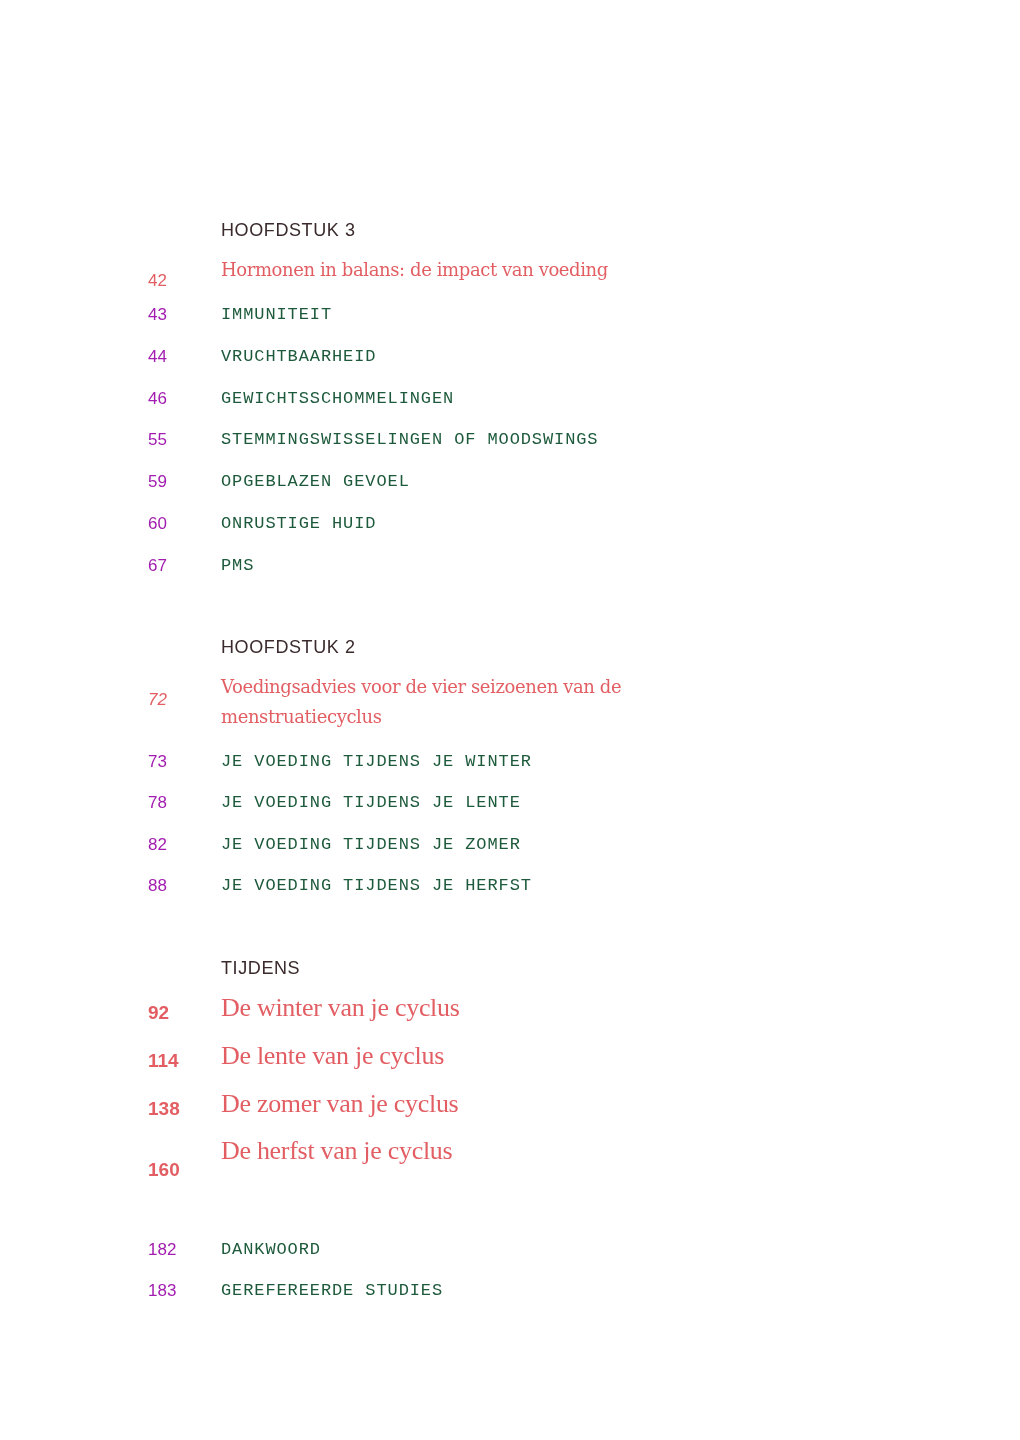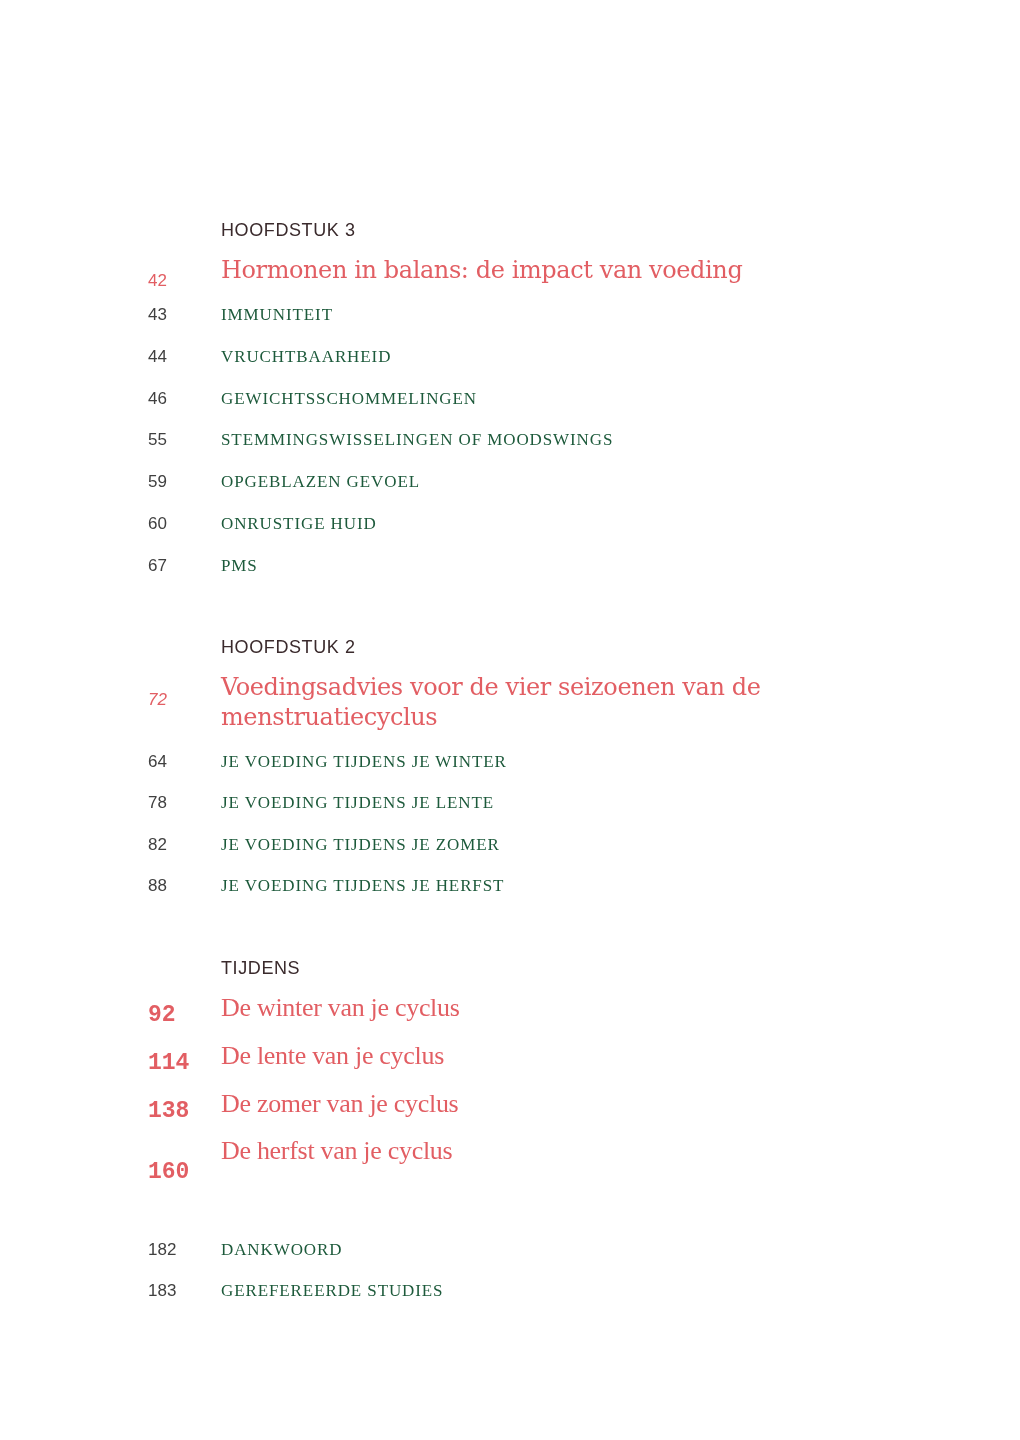--- a/index.html
+++ b/index.html
@@ -2,26 +2,26 @@
 <html><head>
 <meta charset="utf-8">
 <style>
   html, body { margin: 0; padding: 0; background: #ffffff; }
   body { width: 1020px; height: 1440px; position: relative; overflow: hidden; }
   .page { position: absolute; left: 16px; top: 0; width: 1020px; height: 1440px; }
   .row { position: absolute; left: 0; width: 1020px; }
   .num { position: absolute; left: 132px; font-family: "Liberation Sans", sans-serif; }
   .txt { position: absolute; left: 205px; }
   .heading { font-family: "Liberation Sans", sans-serif; font-size: 18px; letter-spacing: 0.6px; color: #3a2a2c; }
-  .chapter-title { font-family: "DejaVu Serif", serif; font-size: 24px; color: #e25e63; line-height: 30px; letter-spacing: -0.4px; }
+  .chapter-title { font-family: "DejaVu Serif", serif; font-size: 18px; color: #e25e63; line-height: 30px; letter-spacing: -0.4px; }
   .chapter-num { font-size: 17px; color: #e25e63; margin-top: 8px; }
-  .sub { font-family: Liberation Serif, serif; font-size: 17px; letter-spacing: 0.9px; color: #1d5a3b; }
-  .sub-num { font-size: 17px; color: #404040; }
+  .sub { font-family: Liberation Mono, monospace; font-size: 17px; letter-spacing: 0.9px; color: #1d5a3b; }
+  .sub-num { font-size: 17px; color: #a21caf; }
   .recipe-title { font-family: Liberation Serif, serif; font-size: 26px; color: #e25e63; letter-spacing: -0.3px; }
-  .recipe-num { font-size: 23px; font-weight: bold; color: #e25e63; font-family: Liberation Mono, monospace; }
+  .recipe-num { font-size: 19px; font-weight: bold; color: #e25e63; }
 </style>
 </head>
 <body>
 
 <div class="page">
 
   <div class="row" style="top:220px;">
     <span class="txt heading">HOOFDSTUK 3</span>
   </div>
   <div class="row" style="top:255px;">
@@ -61,21 +61,21 @@
   <div class="row" style="top:637px;">
     <span class="txt heading">HOOFDSTUK 2</span>
   </div>
   <div class="row" style="top:672px;">
     <span class="num chapter-num" style="top:10px;font-style:italic;">72</span>
     <span class="txt chapter-title">Voedingsadvies voor de vier seizoenen van de</span>
     <span class="txt chapter-title" style="top:30px;">menstruatiecyclus</span>
   </div>
 
   <div class="row" style="top:752px;">
-    <span class="num sub-num">64</span>
+    <span class="num sub-num">73</span>
     <span class="txt sub">JE VOEDING TIJDENS JE WINTER</span>
   </div>
   <div class="row" style="top:793px;">
     <span class="num sub-num">78</span>
     <span class="txt sub">JE VOEDING TIJDENS JE LENTE</span>
   </div>
   <div class="row" style="top:835px;">
     <span class="num sub-num">82</span>
     <span class="txt sub">JE VOEDING TIJDENS JE ZOMER</span>
   </div>

